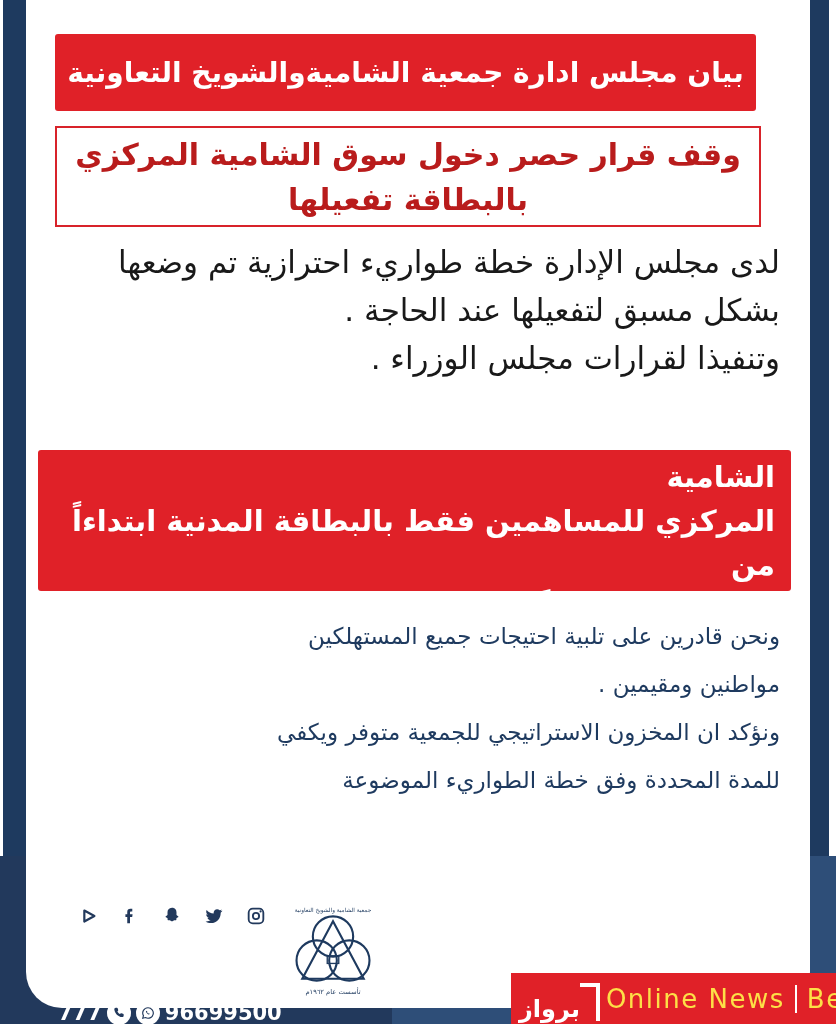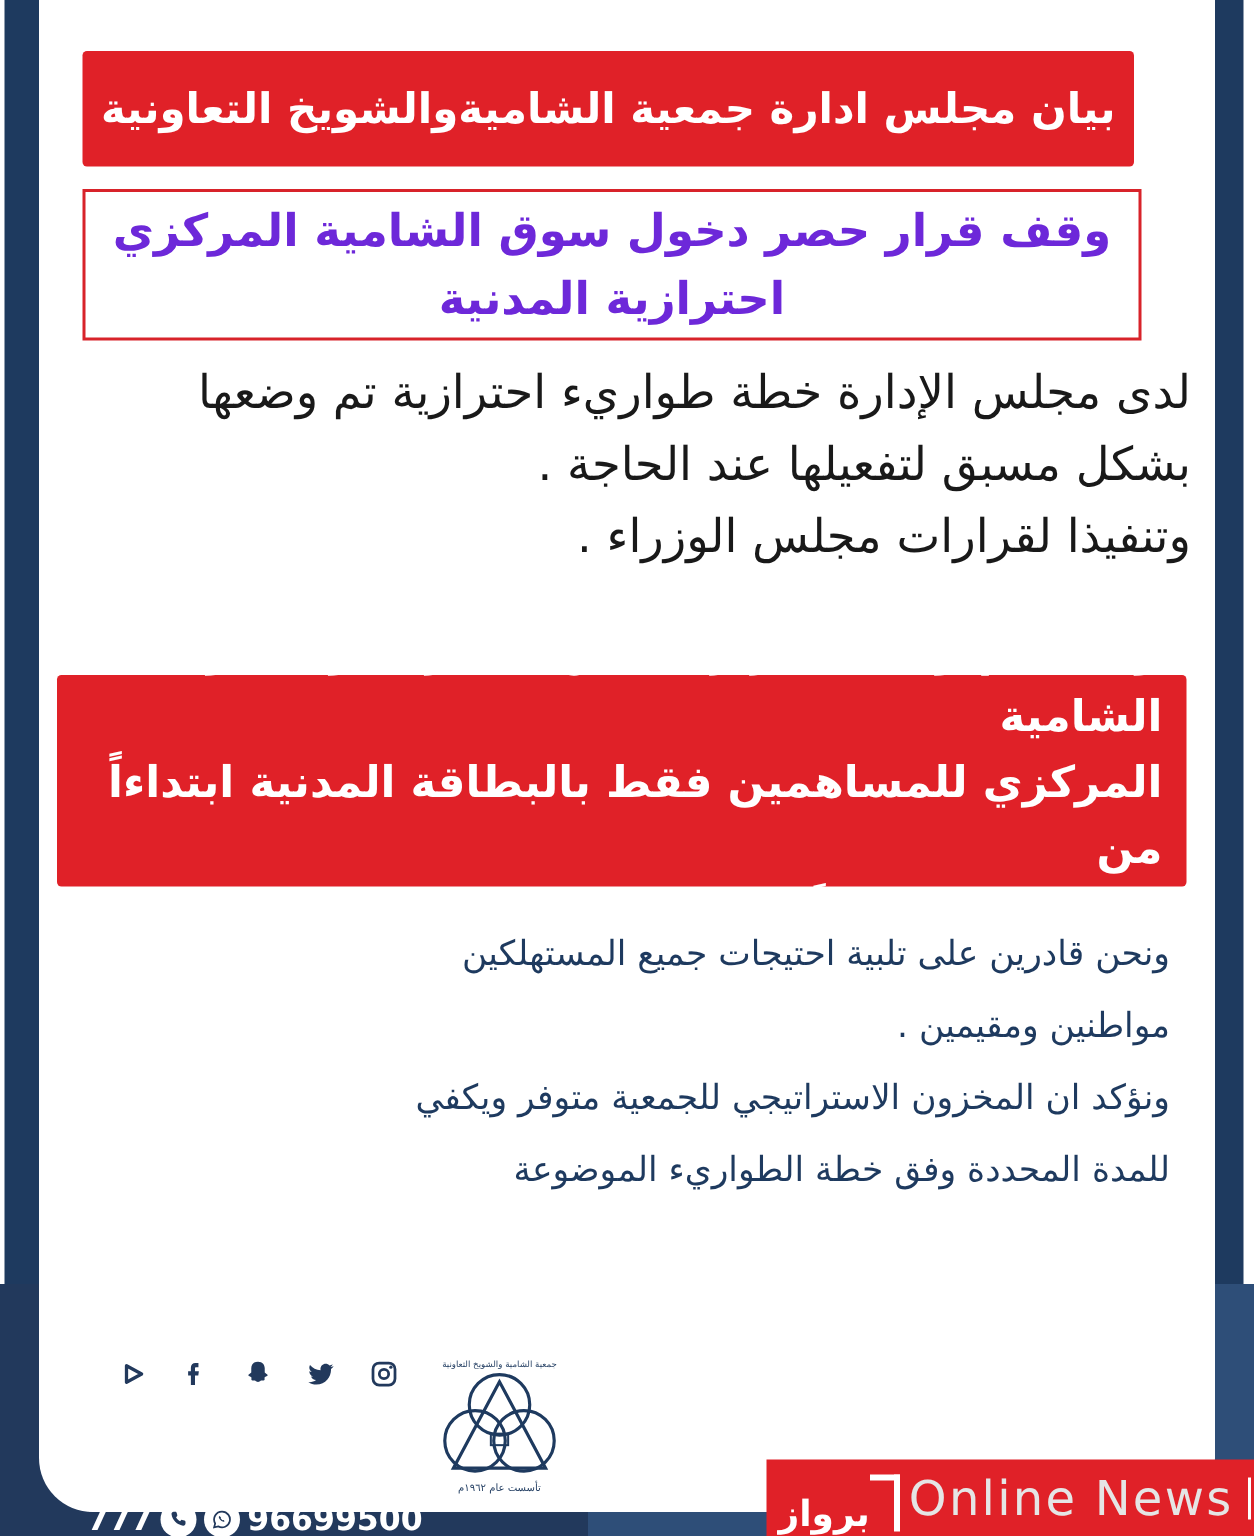--- a/index.html
+++ b/index.html
@@ -27,24 +27,24 @@
   .rtl{direction:rtl;unicode-bidi:embed;}
 
   .header-banner{
     position:absolute;left:29px;top:34px;width:701px;height:77px;background:#e02128;
     border-radius:3px;display:flex;align-items:center;justify-content:center;
     color:#ffffff;font-weight:bold;font-size:28px;text-align:center;
   }
   .title-box{
     position:absolute;left:29px;top:126px;width:702px;height:97px;background:#ffffff;
     border:2px solid #d8232a;display:flex;flex-direction:column;align-items:center;justify-content:center;
-    color:#6d28d9;font-weight:bold;font-size:30px;line-height:45px;text-align:center;
+    color:#b91c1c;font-weight:bold;font-size:30px;line-height:45px;text-align:center;
   }
   .body-black{
-    position:absolute;right:16px;left:20px;top:238px;
+    position:absolute;right:30px;left:20px;top:238px;
     color:#191919;font-size:31px;line-height:48px;text-align:right;
   }
   .highlight-banner{
     position:absolute;left:12px;top:450px;width:753px;height:141px;background:#e02128;
     border-radius:3px;display:flex;flex-direction:column;justify-content:center;
     padding:0 16px;box-sizing:border-box;
     color:#ffffff;font-weight:bold;font-size:29px;line-height:44px;text-align:right;
   }
   .body-navy{
     position:absolute;right:30px;left:20px;top:612px;
@@ -74,21 +74,21 @@
   .dua .l2{font-size:36px;line-height:50px;}
 
   
   .watermark{position:absolute;left:511px;top:973px;right:0;height:51px;background:#e02128;
              z-index:6;display:flex;align-items:center;}
   .berwaz-logo{position:relative;margin-left:8px;margin-right:10px;transform:translateY(-8px);
                display:flex;align-items:flex-end;}
   .berwaz-text{color:#ffffff;font-weight:bold;font-size:24px;direction:rtl;line-height:24px;margin-top:36px;}
   .berwaz-frame{width:16px;height:34px;border-top:4px solid #fff;border-right:4px solid #fff;
                 margin-right:-4px;}
-  .wm-label{color:#e5e5e5;font-size:32px;letter-spacing:1.5px;white-space:nowrap;}
+  .wm-label{color:#fde047;font-size:26px;letter-spacing:1.5px;white-space:nowrap;}
   .wm-sep{display:inline-block;width:2px;height:28px;background:#ffffff;margin:0 10px;vertical-align:middle;}
   .wm-row{display:flex;align-items:center;}
 </style>
 </head>
 <body>
 
 <div class="poster">
 
   <div class="frame-bar left"></div>
   <div class="frame-bar right"></div>
@@ -99,21 +99,21 @@
   </div>
 
   <div class="sheet">
 
     <div class="header-banner rtl">
       <span>بيان مجلس ادارة جمعية الشاميةوالشويخ التعاونية</span>
     </div>
 
     <div class="title-box rtl">
       <div>وقف قرار حصر دخول سوق الشامية المركزي</div>
-      <div>احترازية المدنية</div>
+      <div>بالبطاقة تفعيلها</div>
     </div>
 
     <div class="body-black rtl">
       <div>لدى مجلس الإدارة خطة طواريء احترازية تم وضعها</div>
       <div>بشكل مسبق لتفعيلها عند الحاجة .</div>
       <div>وتنفيذا لقرارات مجلس الوزراء .</div>
     </div>
 
     <div class="highlight-banner rtl">
       <div>وعليه تم وقف القرار الخاص بحصر دخول سوق الشامية</div>

